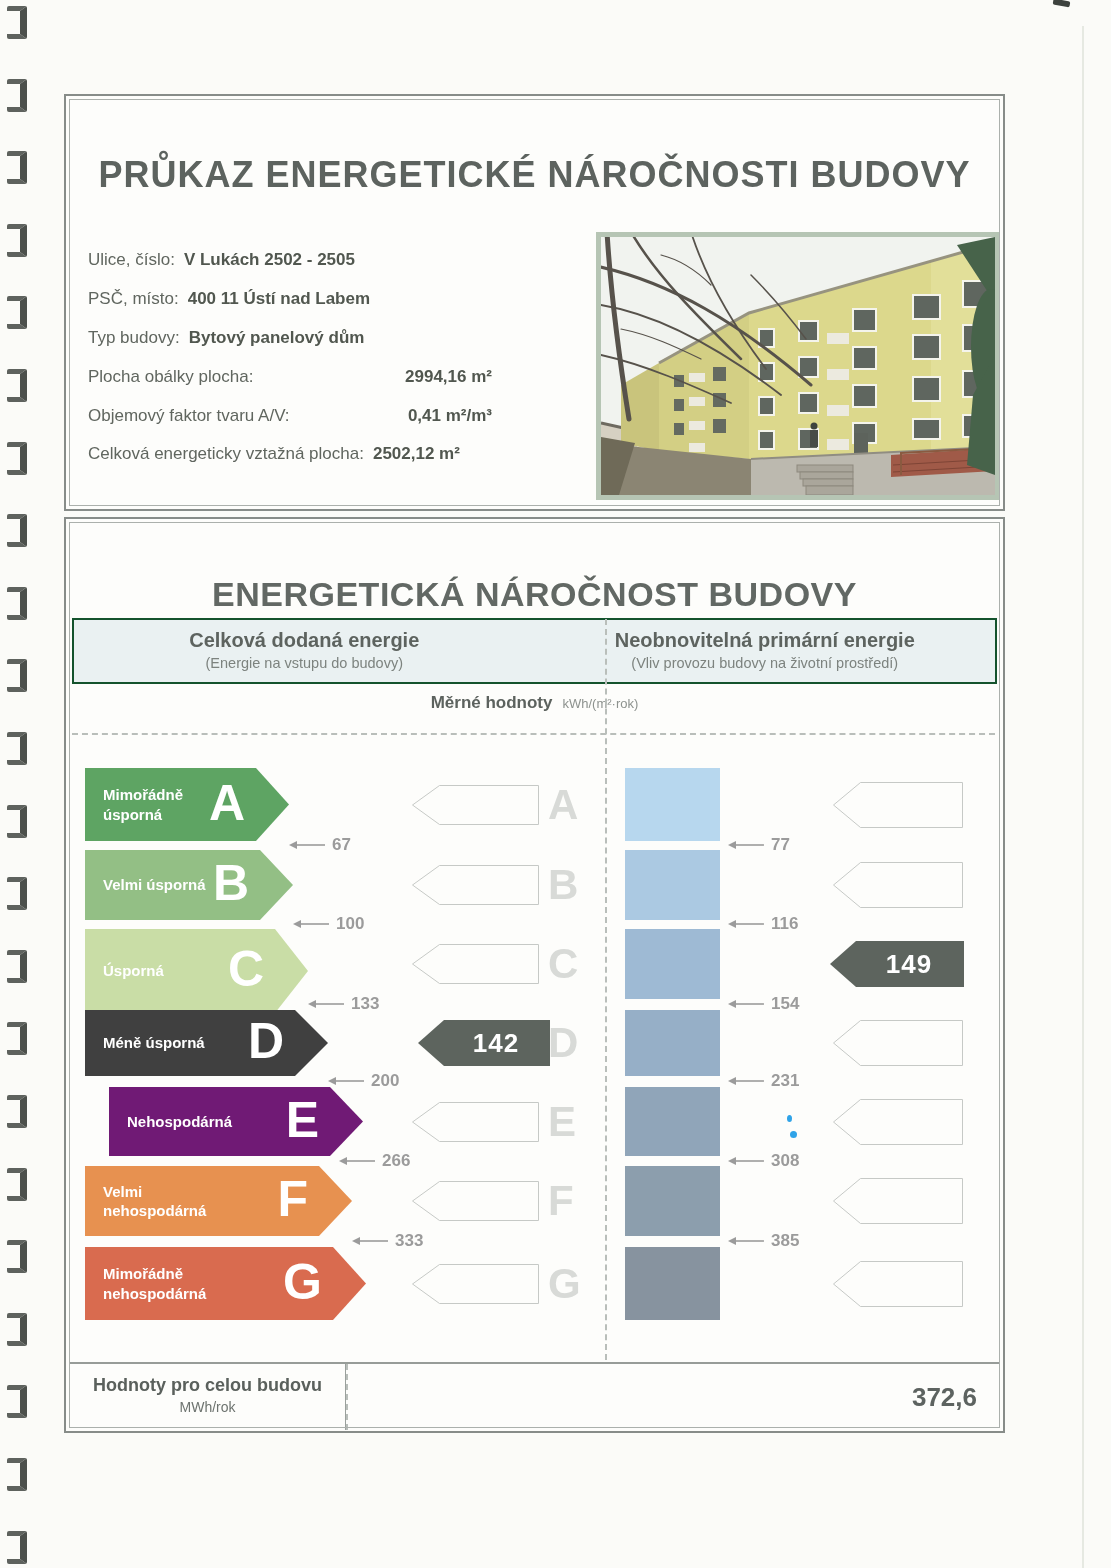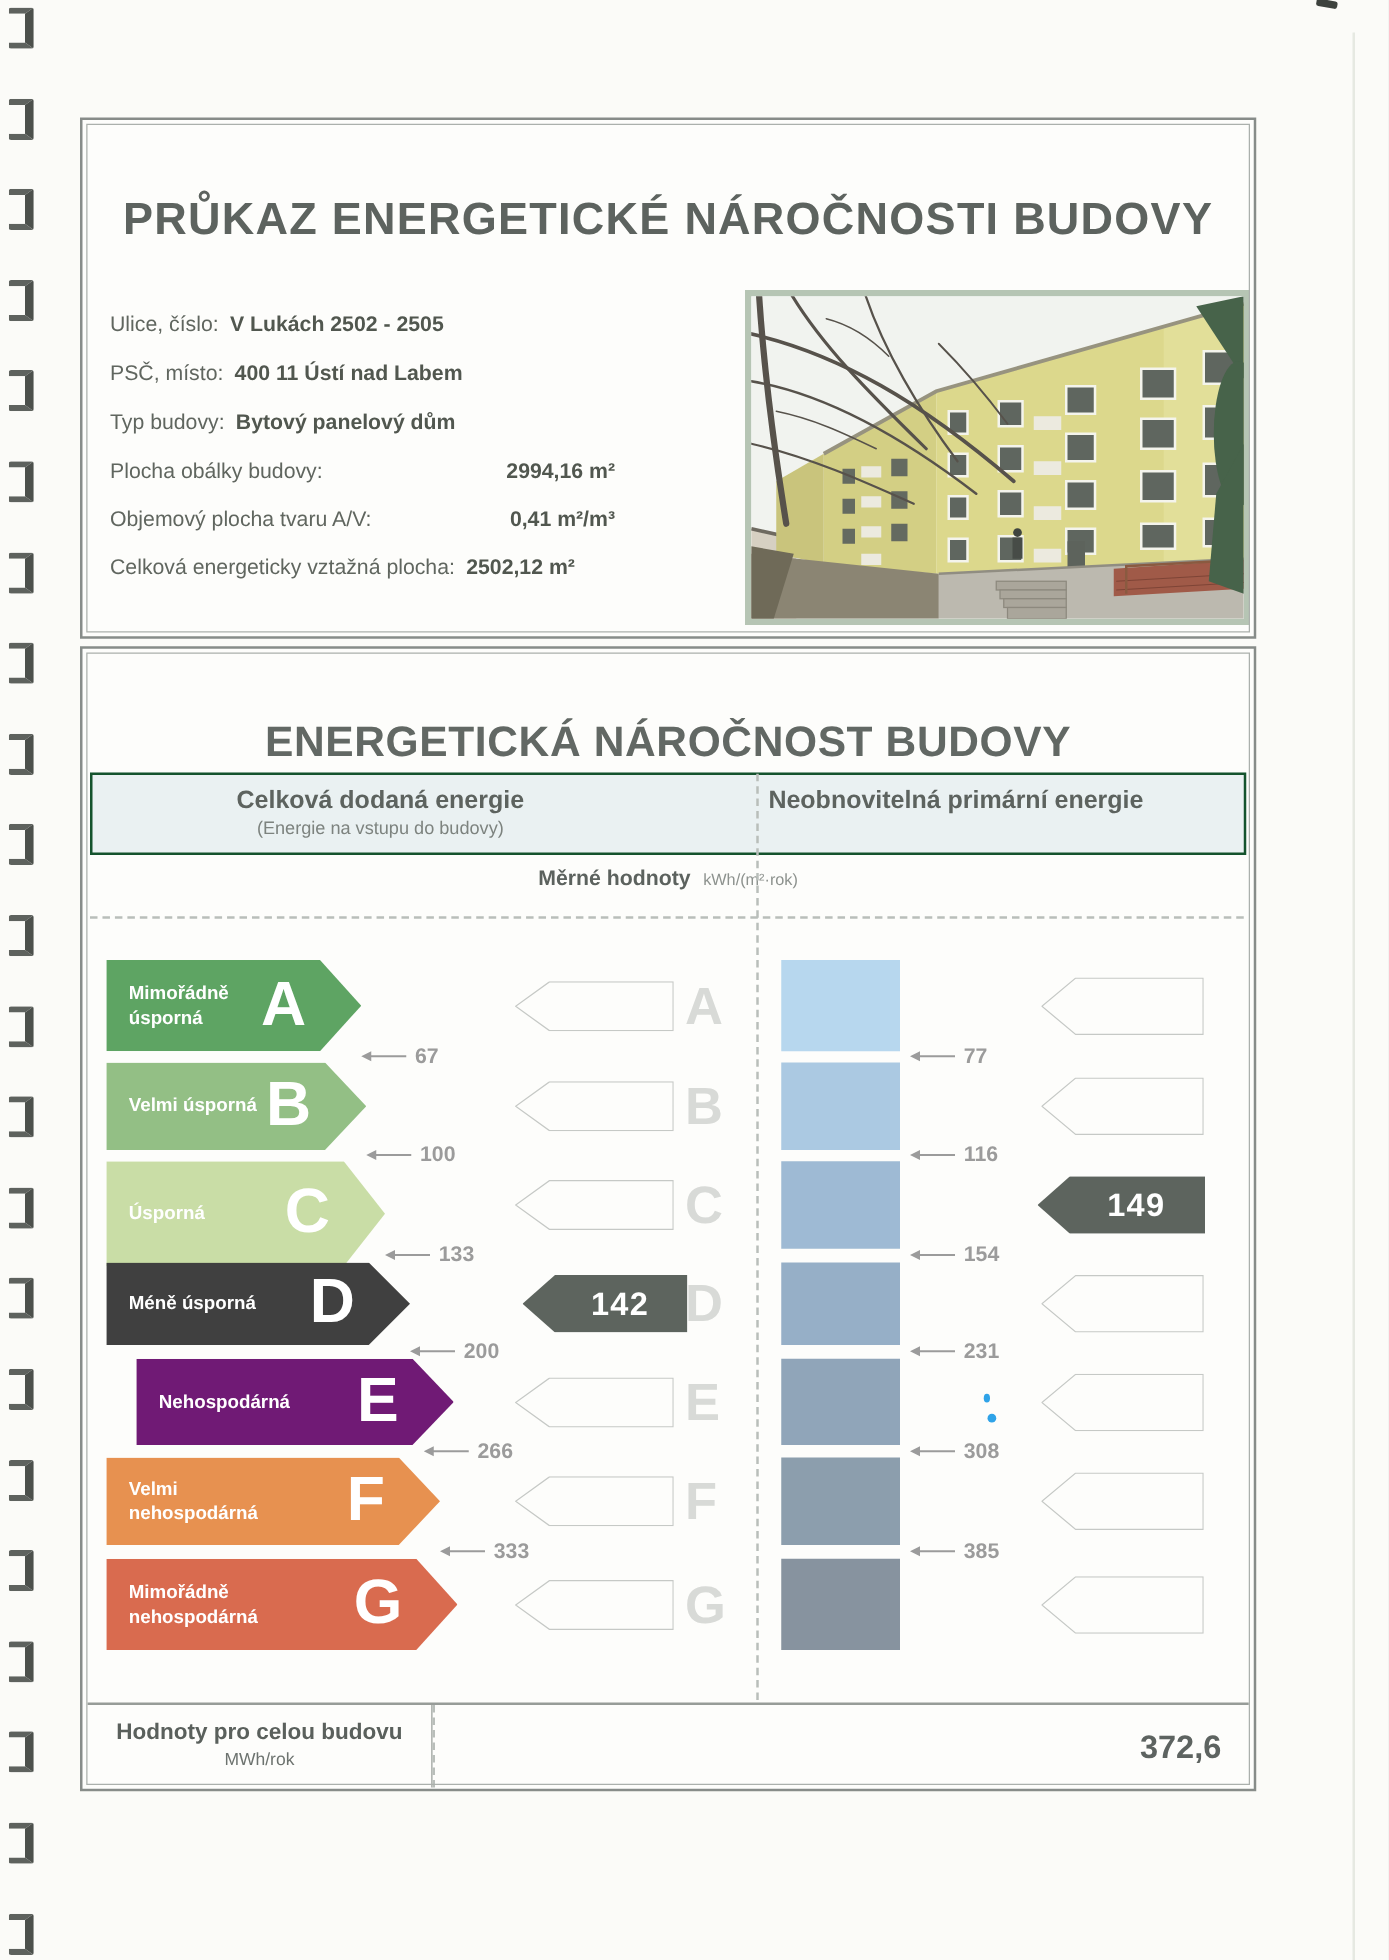--- a/index.html
+++ b/index.html
@@ -123,25 +123,25 @@
       </div>
       <div class="irow" style="top:39px">
         <span class="lbl">PSČ, místo:</span>
         <span class="val">400 11 Ústí nad Labem</span>
       </div>
       <div class="irow" style="top:78px">
         <span class="lbl">Typ budovy:</span>
         <span class="val">Bytový panelový dům</span>
       </div>
       <div class="irow spread" style="top:117px">
-        <span class="lbl">Plocha obálky budovy:</span>
+        <span class="lbl">Plocha obálky plocha:</span>
         <span class="val">2994,16 m²</span>
       </div>
       <div class="irow spread" style="top:156px">
-        <span class="lbl">Objemový plocha tvaru A/V:</span>
+        <span class="lbl">Objemový faktor tvaru A/V:</span>
         <span class="val">0,41 m²/m³</span>
       </div>
       <div class="irow" style="top:194px">
         <span class="lbl">Celková energeticky vztažná plocha:</span>
         <span class="val">2502,12 m²</span>
       </div>
     </div>
 
     <div class="photo">
       <svg width="394" height="258" viewBox="0 0 394 258">
@@ -244,20 +244,21 @@
   <section class="box box2" id="ratingBox">
     <h2 class="rating-title">ENERGETICKÁ NÁROČNOST BUDOVY</h2>
 
     <div class="colheads">
       <div class="cell">
         <div class="h">Celková dodaná energie</div>
         <div class="s">(Energie na vstupu do budovy)</div>
       </div>
       <div class="cell">
         <div class="h">Neobnovitelná primární energie</div>
+        <div class="s">(Vliv provozu budovy na životní prostředí)</div>
       </div>
     </div>
 
     <div class="units">
       <span class="ul">Měrné hodnoty</span><span class="uv">kWh/(m²·rok)</span>
     </div>
 
     <div class="hdash"></div>
     <div class="vdash"></div>
 

